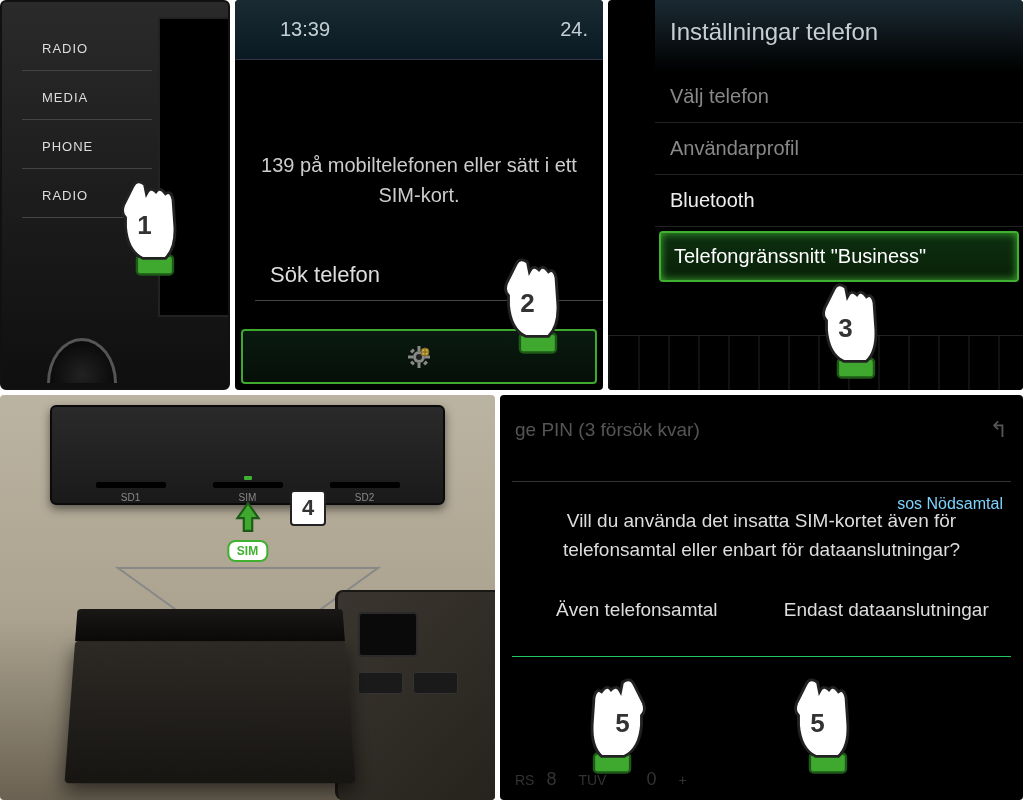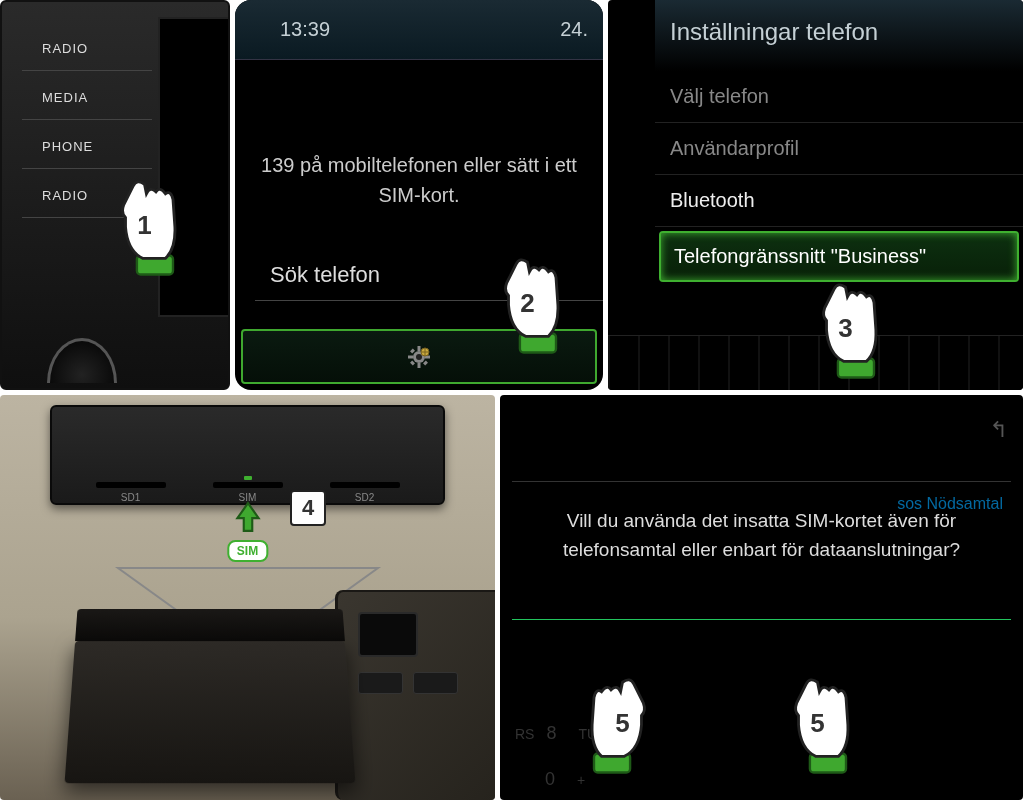--- a/index.html
+++ b/index.html
@@ -72,21 +72,21 @@
     border-bottom: none;
     background: radial-gradient(circle at 50% 80%, #222, #000);
   }
 
   
   .panel2 {
     flex: 1;
     background: #000;
     position: relative;
     overflow: hidden;
-    border-radius: 16px;
+    border-radius: 4px;
   }
   .p2-header {
     background: linear-gradient(#1a2a33, #0a1a22);
     height: 60px;
     display: flex;
     align-items: center;
     padding: 0 15px;
     color: #c5d0d5;
     font-size: 20px;
     border-bottom: 1px solid #334;
@@ -312,21 +312,21 @@
     align-items: center;
   }
   .p5-back {
     margin-left: auto;
     color: #555;
     font-size: 22px;
   }
   .p5-sos {
     position: absolute;
     top: 100px; right: 20px;
-    color: #0369a1;
+    color: #7dd3fc;
     font-size: 16px;
     margin-left: 47px;
   }
   .p5-dialog {
     margin: 16px 12px;
     border-top: 1px solid #333;
     border-bottom: 1px solid #22c55e;
     padding: 25px 10px;
   }
   .p5-question {
@@ -345,24 +345,23 @@
     color: #ddd;
     font-size: 19px;
     text-align: center;
     padding: 5px 0 10px 0;
   }
   .p5-keypad {
     position: absolute;
     bottom: 10px;
     left: 15px;
     display: flex;
-    flex-direction: column;
     color: #333;
     font-size: 14px;
-    gap: 25px;
+    gap: 10px;
   }
   .p5-keypad .kp-row { display: flex; gap: 12px; align-items: baseline; }
   .p5-keypad .kp-num { font-size: 18px; width: 20px; }
 
   
   .hand-pointer {
     position: absolute;
     width: 95px;
     height: 110px;
     pointer-events: none;
@@ -538,28 +537,33 @@
       <div class="dashboard-trim">
         <div class="vent"></div>
         <div class="dash-btn" style="top:80px; left:20px;"></div>
         <div class="dash-btn" style="top:80px; left:75px;"></div>
       </div>
       <div class="glovebox"></div>
     </div>
 
     <div class="panel5">
       <div class="p5-header">
+        <span>ge PIN (3 försök kvar)</span>
         <span class="p5-back">↰</span>
       </div>
       <div class="p5-sos">sos   Nödsamtal</div>
 
       <div class="p5-dialog">
         <div class="p5-question">
           <div>Vill du använda det insatta SIM-kortet även för</div>
           <div>telefonsamtal eller enbart för dataanslutningar?</div>
+        </div>
+        <div class="p5-buttons">
+          <div class="p5-btn">Även telefonsamtal</div>
+          <div class="p5-btn">Endast dataanslutningar</div>
         </div>
       </div>
 
       <div class="p5-keypad">
         <div class="kp-row">
           <span>RS</span>
           <span class="kp-num">8</span>
           <span>TUV</span>
         </div>
         <div class="kp-row">

